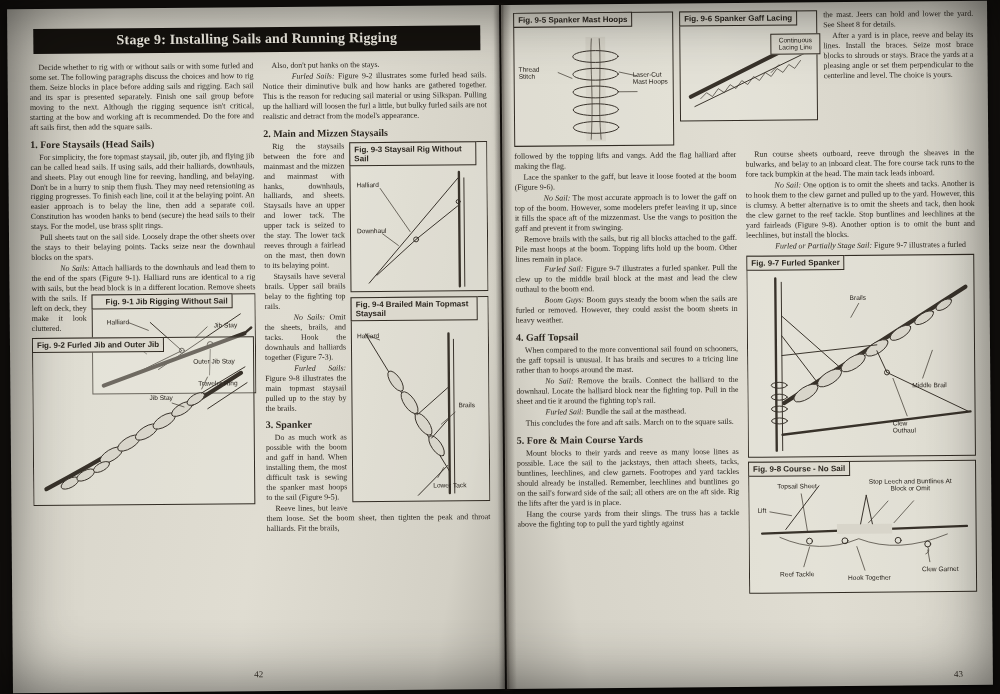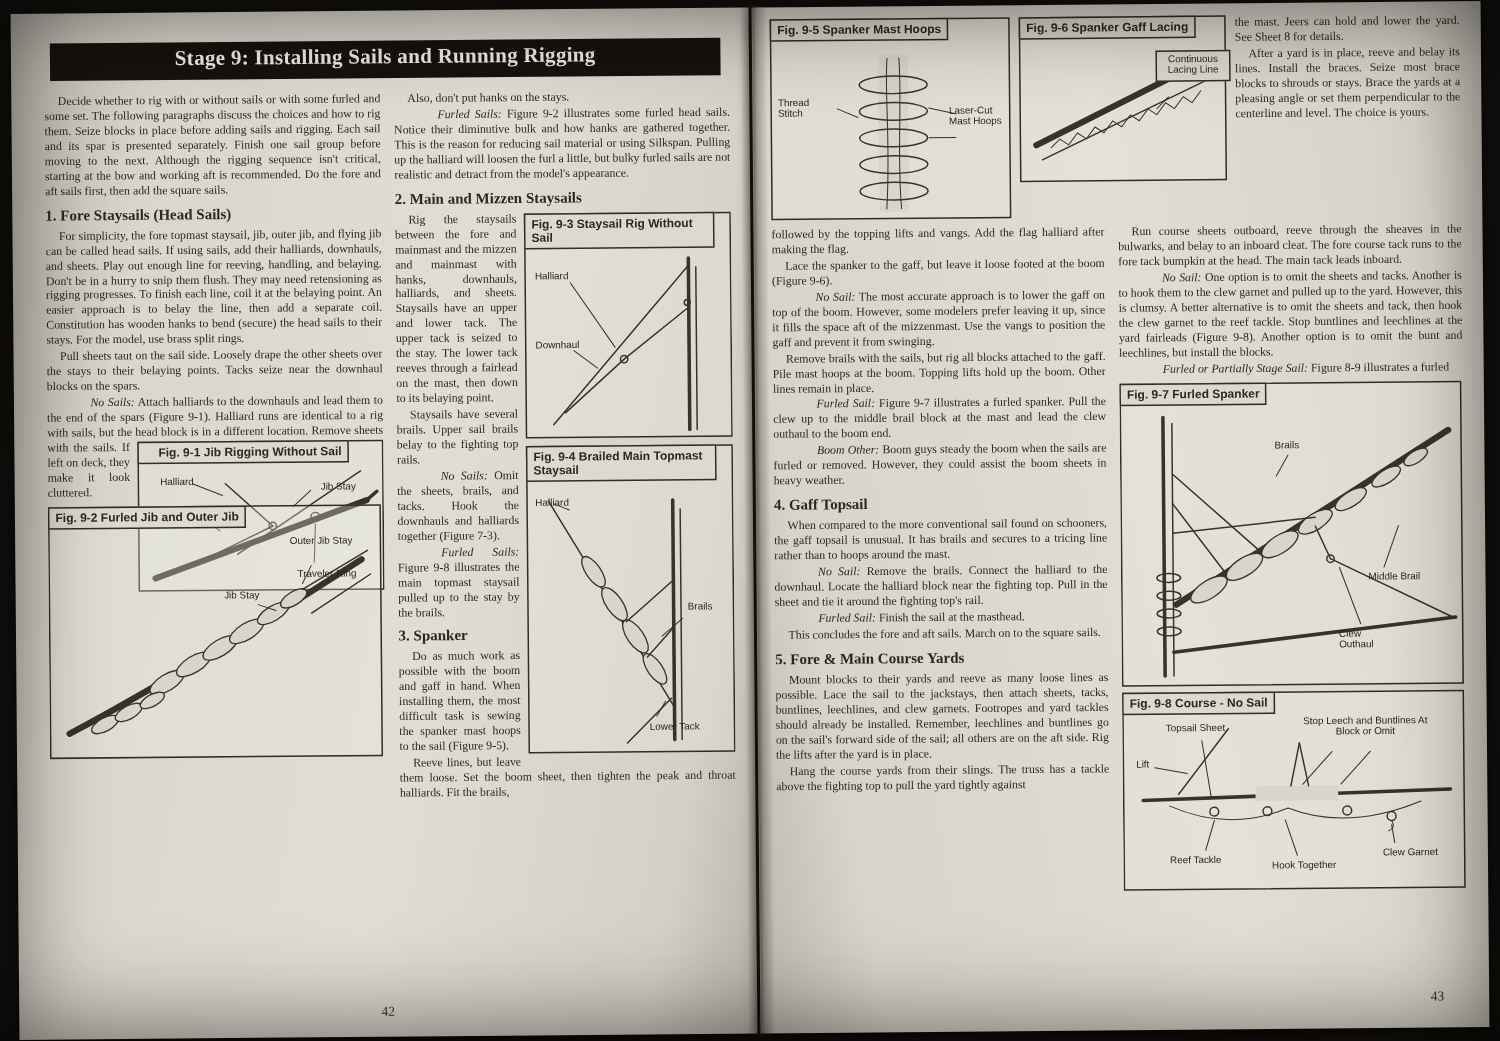--- a/index.html
+++ b/index.html
@@ -19,21 +19,21 @@
   .banner{background:#15120e;color:#efece2;text-align:center;font-weight:bold;font-size:14px;
         padding:4px 0 5px;margin:14px 6px 9px 4px;letter-spacing:.2px;}
   .cols{display:flex;gap:9px;}
   .col{flex:1;min-width:0;overflow:hidden;}
   .p{margin:0 0 1px;font-size:7.9px;line-height:1.26;text-align:justify;text-indent:9px;}
   .p.cont{text-indent:0;}
   .lead{font-style:italic;padding-left:20px;}
   .h{font-size:10px;font-weight:bold;margin:6px 0 3px;}
   .pagenum{position:absolute;font-size:9px;color:#3a342c;}
   .pagenum.l{left:50%;bottom:12px;transform:translateX(-50%);}
-  .pagenum.r{right:30px;bottom:16px;}
+  .pagenum.r{right:30px;bottom:6px;}
   .fig{display:block;position:relative;border:1px solid #322c24;box-sizing:border-box;
        background:rgba(240,237,228,.30);}
   .fig svg{position:absolute;left:0;top:0;width:100%;height:100%;}
   .fig-title{position:absolute;top:-1px;left:-1px;border:1px solid #322c24;background:#dcd9ce;
        padding:2px 4px;font:bold 8px/1.15 "Liberation Sans",sans-serif;z-index:2;max-width:86%;}
   .fig-label{position:absolute;z-index:2;font:6.6px/1.12 "Liberation Sans",sans-serif;color:#29241e;}
   .fig-label.boxed{border:1px solid #322c24;padding:2px 3px;background:#dcd9ce;text-align:center;}
   .fr{float:right;margin:1px 0 4px 5px;}
   .blockfig{margin:4px 0 4px;}
   .art line,.art path,.art circle,.art ellipse,.art polyline{stroke:#38322a;fill:none;
@@ -215,48 +215,48 @@
         <p class="p">
           <span class="lead">No Sail:</span>
           <span>The most accurate approach is to lower the gaff on top of the boom. However, some modelers prefer leaving it up, since it fills the space aft of the mizzenmast. Use the vangs to position the gaff and prevent it from swinging.</span>
         </p>
         <p class="p">Remove brails with the sails, but rig all blocks attached to the gaff. Pile mast hoops at the boom. Topping lifts hold up the boom. Other lines remain in place.</p>
         <p class="p">
           <span class="lead">Furled Sail:</span>
           <span>Figure 9-7 illustrates a furled spanker. Pull the clew up to the middle brail block at the mast and lead the clew outhaul to the boom end.</span>
         </p>
         <p class="p">
-          <span class="lead">Boom Other:</span>
+          <span class="lead">Boom Guys:</span>
           <span>Boom guys steady the boom when the sails are furled or removed. However, they could assist the boom sheets in heavy weather.</span>
         </p>
         <div class="h">4. Gaff Topsail</div>
         <p class="p">When compared to the more conventional sail found on schooners, the gaff topsail is unusual. It has brails and secures to a tricing line rather than to hoops around the mast.</p>
         <p class="p">
           <span class="lead">No Sail:</span>
           <span>Remove the brails. Connect the halliard to the downhaul. Locate the halliard block near the fighting top. Pull in the sheet and tie it around the fighting top's rail.</span>
         </p>
         <p class="p">
           <span class="lead">Furled Sail:</span>
-          <span>Finish the sail at the masthead.</span>
+          <span>Bundle the sail at the masthead.</span>
         </p>
         <p class="p">This concludes the fore and aft sails. March on to the square sails.</p>
         <div class="h">5. Fore &amp; Main Course Yards</div>
         <p class="p">Mount blocks to their yards and reeve as many loose lines as possible. Lace the sail to the jackstays, then attach sheets, tacks, buntlines, leechlines, and clew garnets. Footropes and yard tackles should already be installed. Remember, leechlines and buntlines go on the sail's forward side of the sail; all others are on the aft side. Rig the lifts after the yard is in place.</p>
         <p class="p">Hang the course yards from their slings. The truss has a tackle above the fighting top to pull the yard tightly against</p>
       </div>
 
       <div class="col">
         <p class="p">Run course sheets outboard, reeve through the sheaves in the bulwarks, and belay to an inboard cleat. The fore course tack runs to the fore tack bumpkin at the head. The main tack leads inboard.</p>
         <p class="p">
           <span class="lead">No Sail:</span>
           <span>One option is to omit the sheets and tacks. Another is to hook them to the clew garnet and pulled up to the yard. However, this is clumsy. A better alternative is to omit the sheets and tack, then hook the clew garnet to the reef tackle. Stop buntlines and leechlines at the yard fairleads (Figure 9-8). Another option is to omit the bunt and leechlines, but install the blocks.</span>
         </p>
         <p class="p">
           <span class="lead">Furled or Partially Stage Sail:</span>
-          <span>Figure 8-9 illustrates a furled</span>
+          <span>Figure 9-7 illustrates a furled</span>
         </p>
         <span class="fig blockfig" style="width:228px;height:202px;">
           <span class="fig-title">Fig. 9-7 Furled Spanker</span>
           <svg class="art" viewBox="0 0 228 202">
             <line class="sp2" x1="28" y1="22" x2="28" y2="196"></line>
             <line x1="34" y1="26" x2="34" y2="196"></line>
             <ellipse cx="31" cy="130" rx="8" ry="3"></ellipse>
             <ellipse cx="31" cy="142" rx="8" ry="3"></ellipse>
             <ellipse cx="31" cy="154" rx="8" ry="3"></ellipse>
             <ellipse cx="31" cy="166" rx="8" ry="3"></ellipse>

